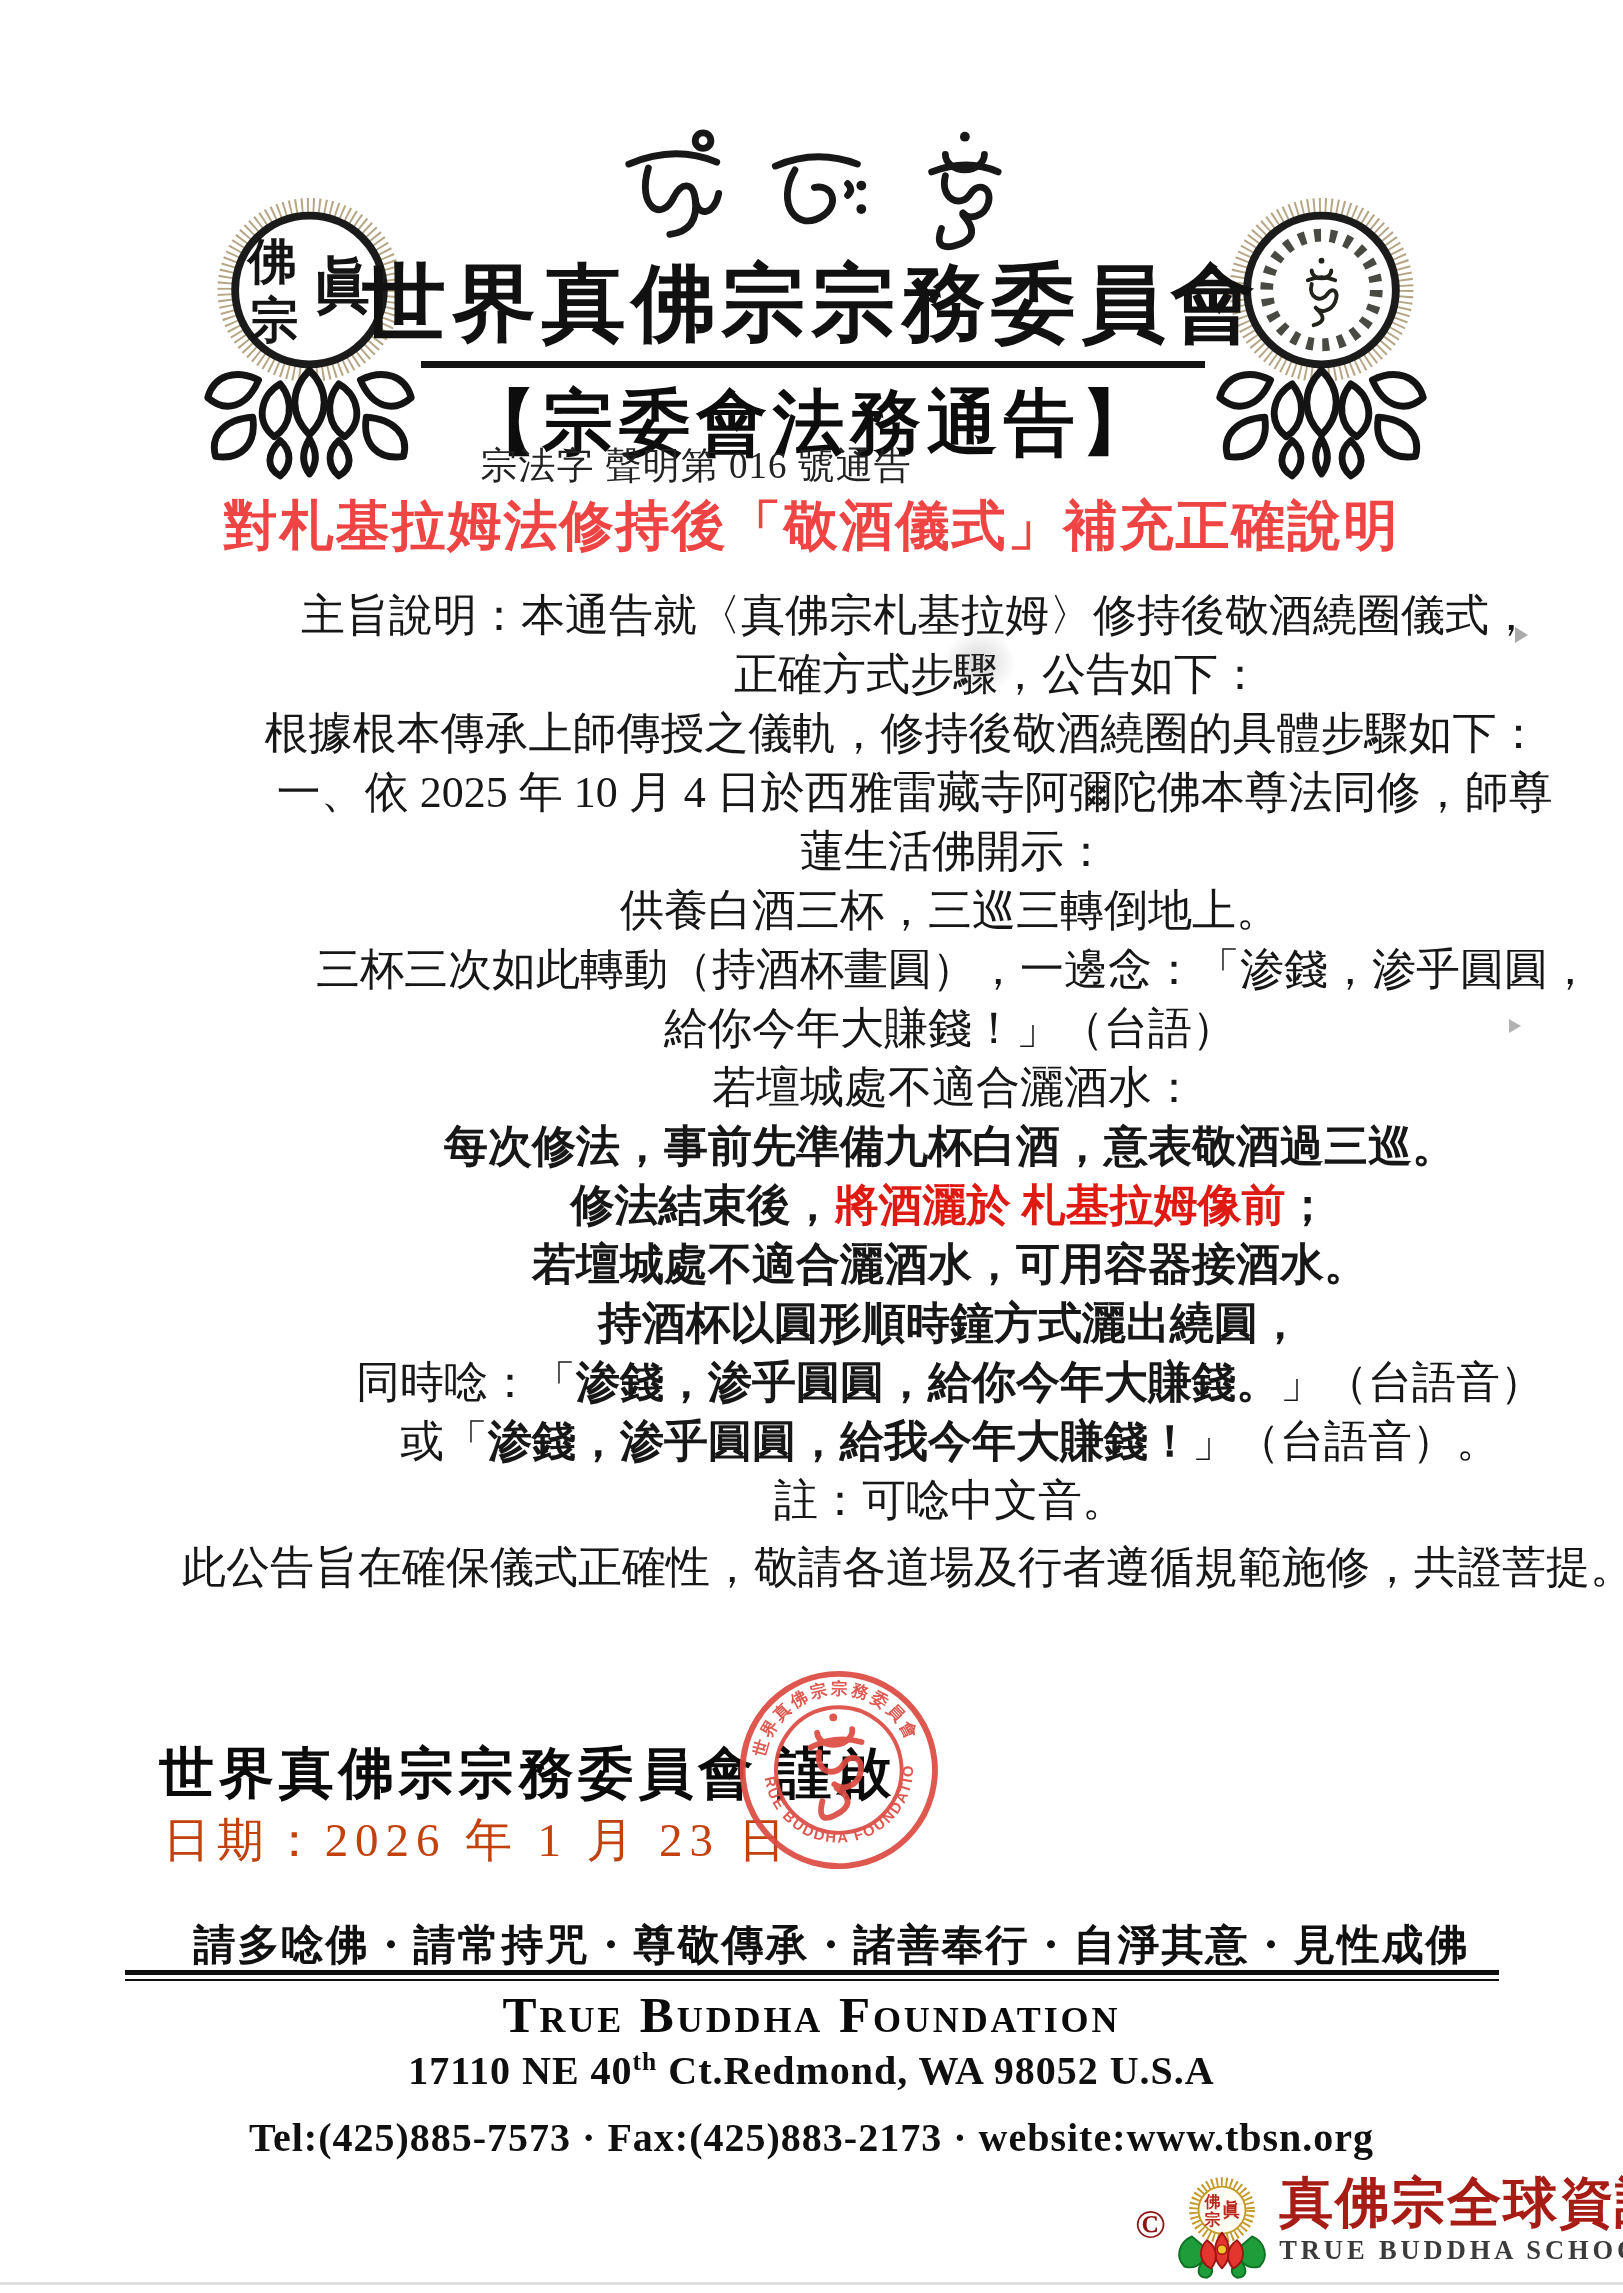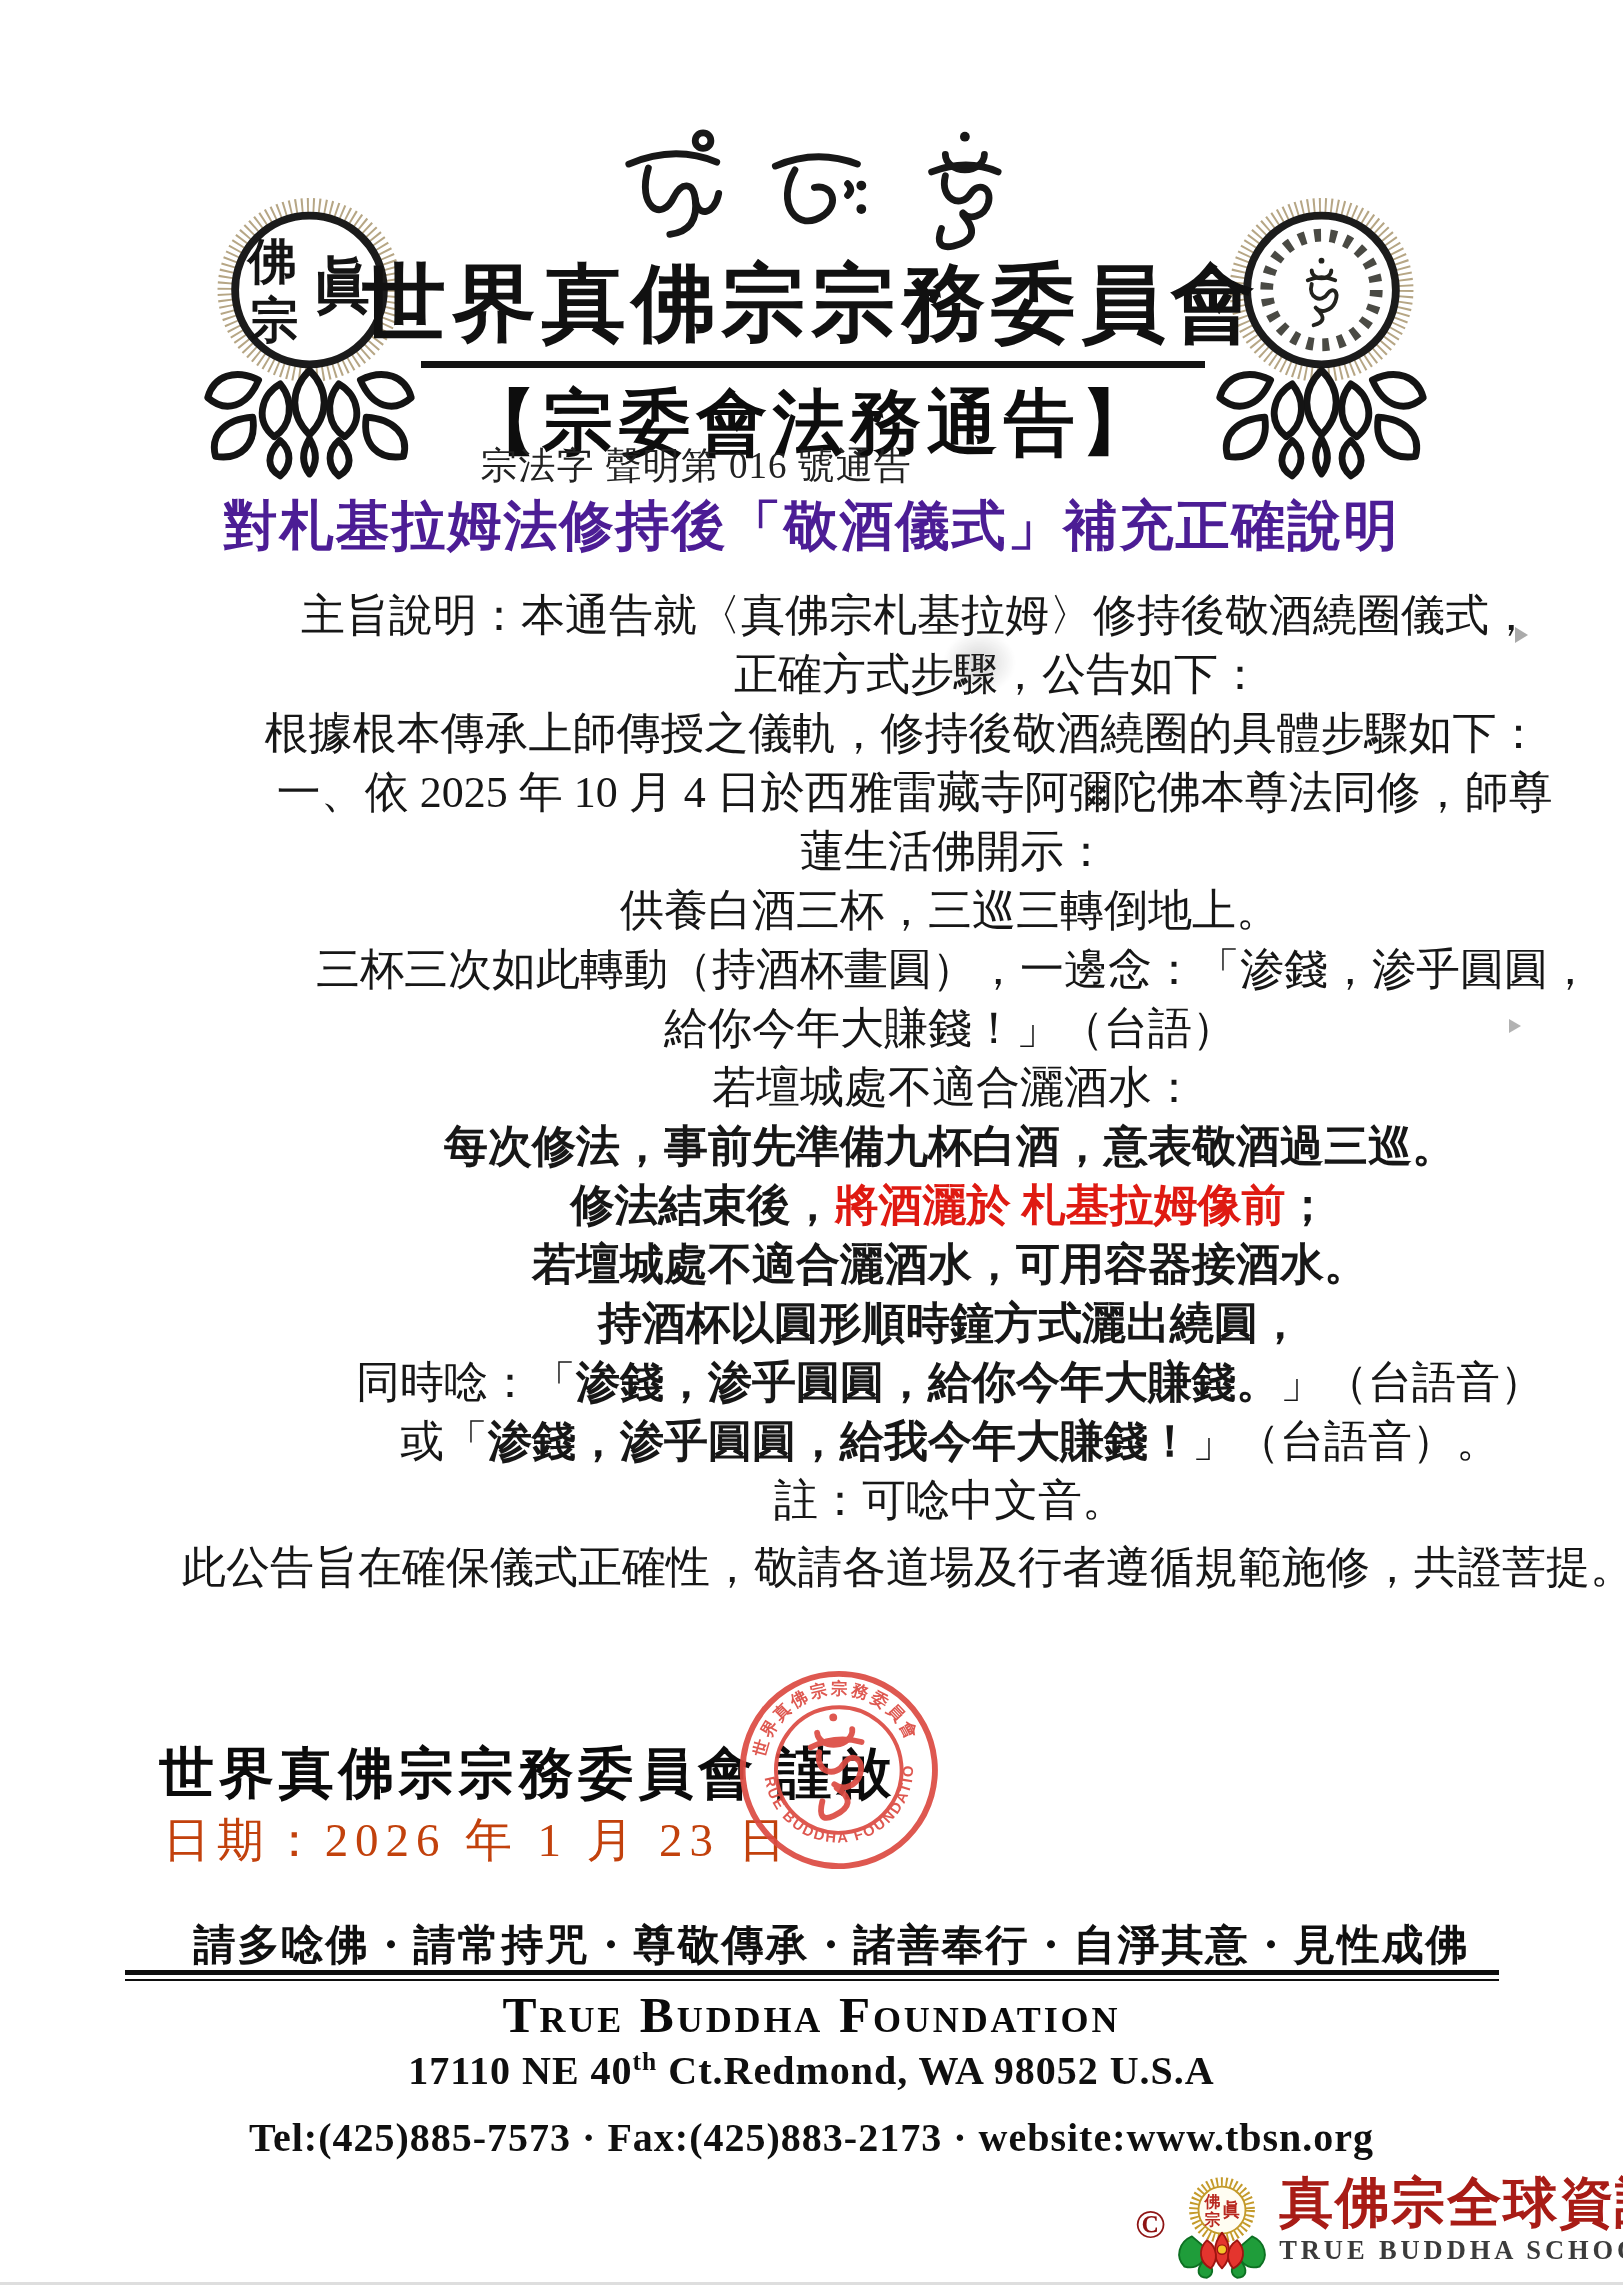--- a/index.html
+++ b/index.html
@@ -25,21 +25,21 @@
   .emblem{position:absolute;top:188px;}
   .emblem.left{left:196px;}
   .emblem.right{left:1208px;}
 
   .ref-line{
     position:absolute;left:0;right:231px;top:441px;text-align:center;
     font-size:37px;color:#222;letter-spacing:1px;
   }
   .doc-title{
     position:absolute;left:0;right:0;top:490px;text-align:center;
-    font-size:54px;font-weight:bold;letter-spacing:2px;color:#4c1d95;
+    font-size:54px;font-weight:bold;letter-spacing:2px;color:#ef4444;
   }
 
   
   .body-block{position:absolute;left:221px;right:39px;top:586px;}
   .line{font-size:44px;line-height:59px;white-space:nowrap;color:#171717;text-align:center;}
   .ml30{margin-left:29px;}
   .ml195{margin-left:191px;}
   .ml25{margin-left:24.5px;}
   .ml105{margin-left:103px;}
   .ml97{margin-left:95px;}

